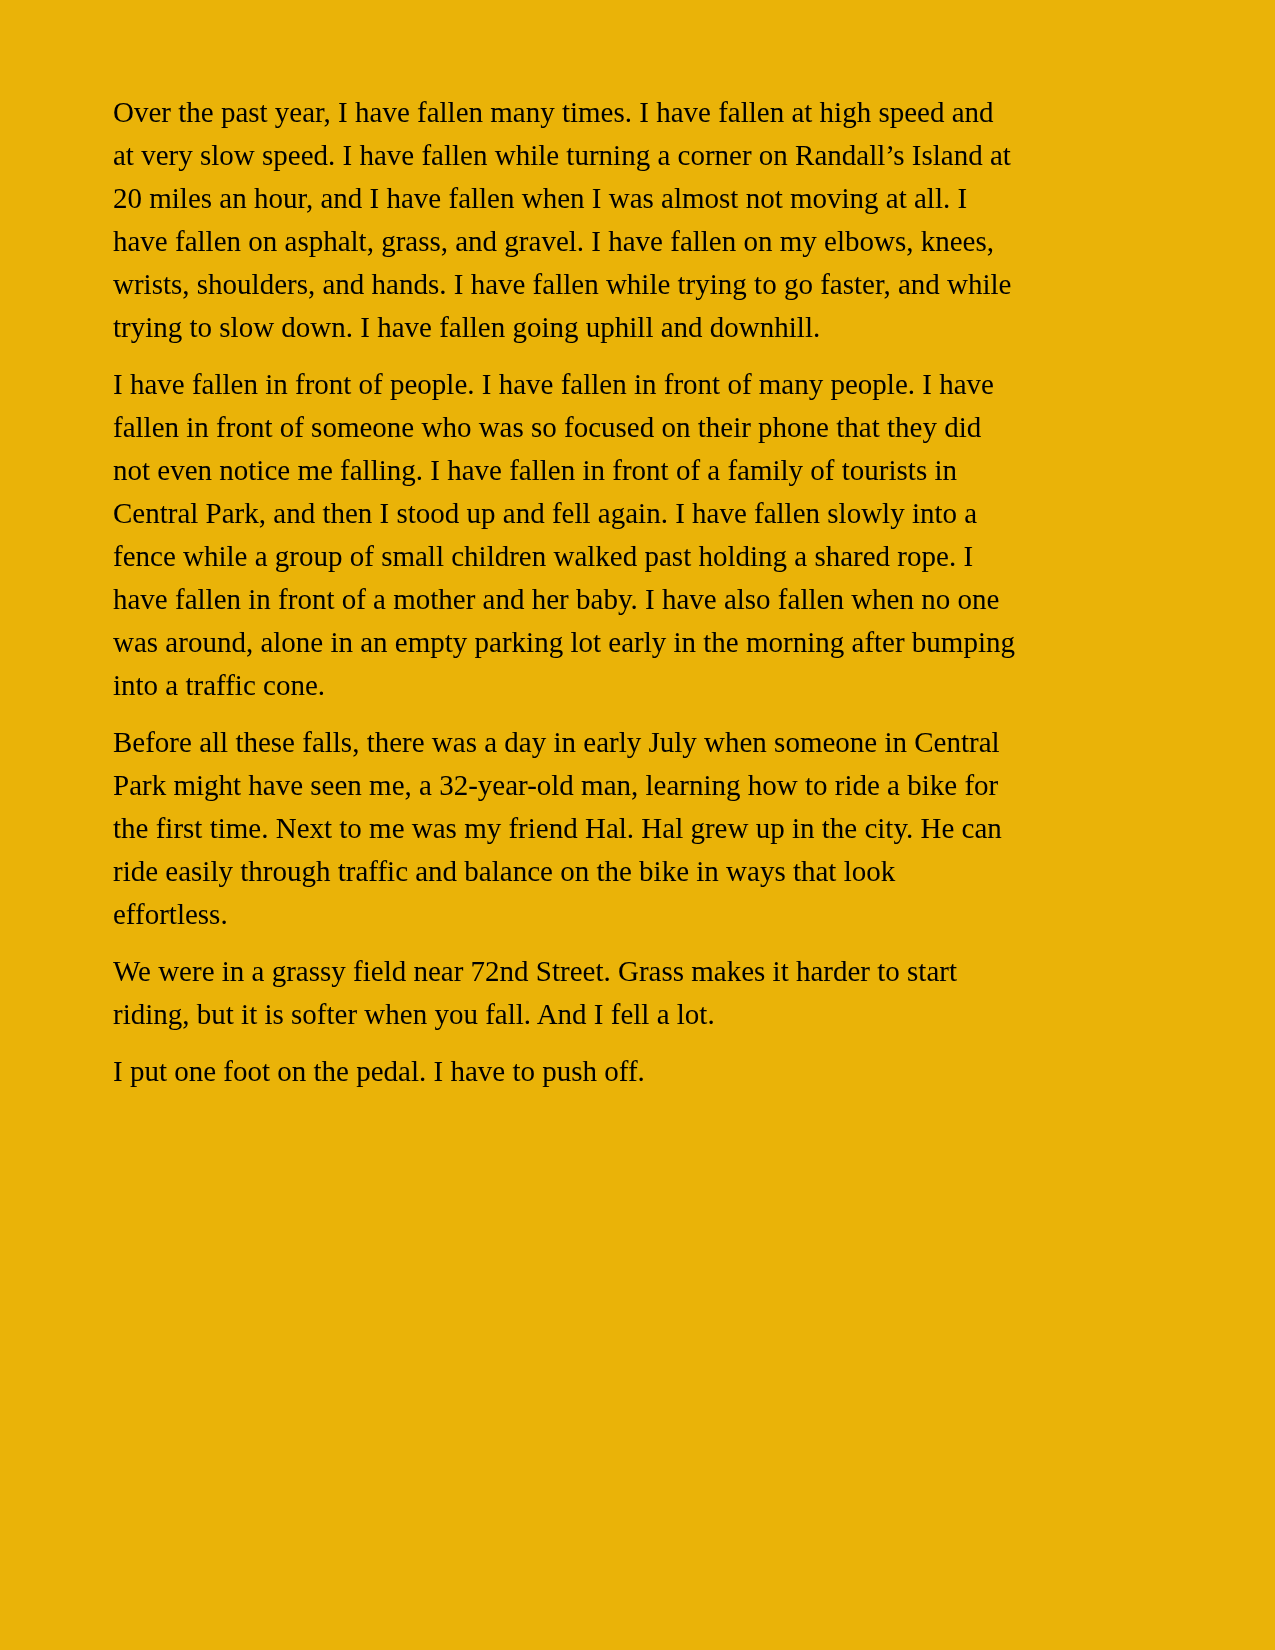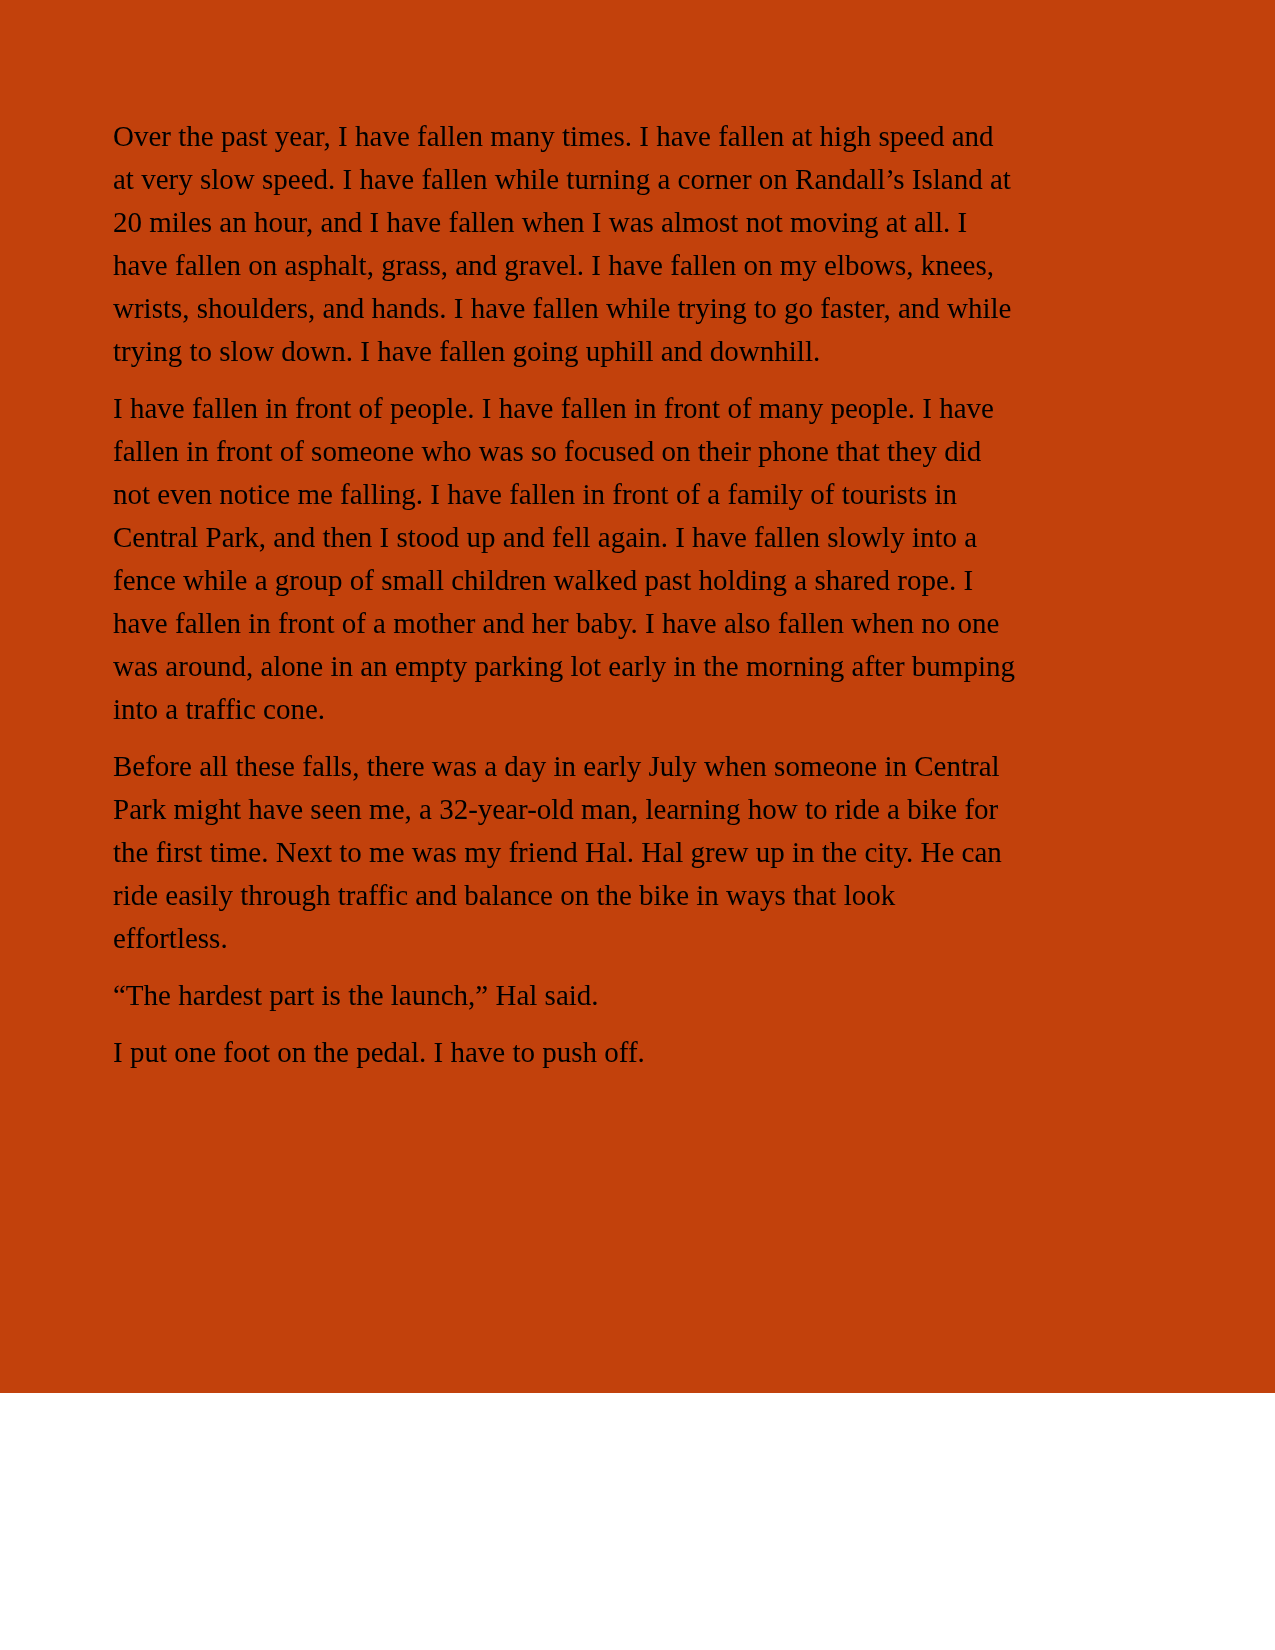--- a/index.html
+++ b/index.html
@@ -8,23 +8,23 @@
   }
   body {
     width: 1275px;
     height: 1650px;
     background: #ffffff;
     overflow: hidden;
   }
   .page {
     box-sizing: border-box;
     width: 1275px;
-    height: 1393px;
-    background: #c2410c;
-    padding: 115px 112px 0 113px;
+    height: 1650px;
+    background: #eab308;
+    padding: 91px 112px 0 113px;
   }
   .doc-body {
     width: 1050px;
   }
   .doc-body p {
     margin: 0 0 14px 0;
     font-family: "Liberation Serif", "DejaVu Serif", serif;
     font-size: 29px;
     line-height: 43px;
     color: #000000;
@@ -33,16 +33,16 @@
   }
 </style>
 </head>
 <body>
 
 <div class="page">
   <div class="doc-body">
       <p>Over the past year, I have fallen many times. I have fallen at high speed and<br>at very slow speed. I have fallen while turning a corner on Randall’s Island at<br>20 miles an hour, and I have fallen when I was almost not moving at all. I<br>have fallen on asphalt, grass, and gravel. I have fallen on my elbows, knees,<br>wrists, shoulders, and hands. I have fallen while trying to go faster, and while<br>trying to slow down. I have fallen going uphill and downhill.</p>
       <p>I have fallen in front of people. I have fallen in front of many people. I have<br>fallen in front of someone who was so focused on their phone that they did<br>not even notice me falling. I have fallen in front of a family of tourists in<br>Central Park, and then I stood up and fell again. I have fallen slowly into a<br>fence while a group of small children walked past holding a shared rope. I<br>have fallen in front of a mother and her baby. I have also fallen when no one<br>was around, alone in an empty parking lot early in the morning after bumping<br>into a traffic cone.</p>
       <p>Before all these falls, there was a day in early July when someone in Central<br>Park might have seen me, a 32-year-old man, learning how to ride a bike for<br>the first time. Next to me was my friend Hal. Hal grew up in the city. He can<br>ride easily through traffic and balance on the bike in ways that look<br>effortless.</p>
-      <p>“The hardest part is the launch,” Hal said.</p>
+      <p>We were in a grassy field near 72nd Street. Grass makes it harder to start<br>riding, but it is softer when you fall. And I fell a lot.</p>
       <p>I put one foot on the pedal. I have to push off.</p>
     </div>
 </div>
 
 </body></html>

